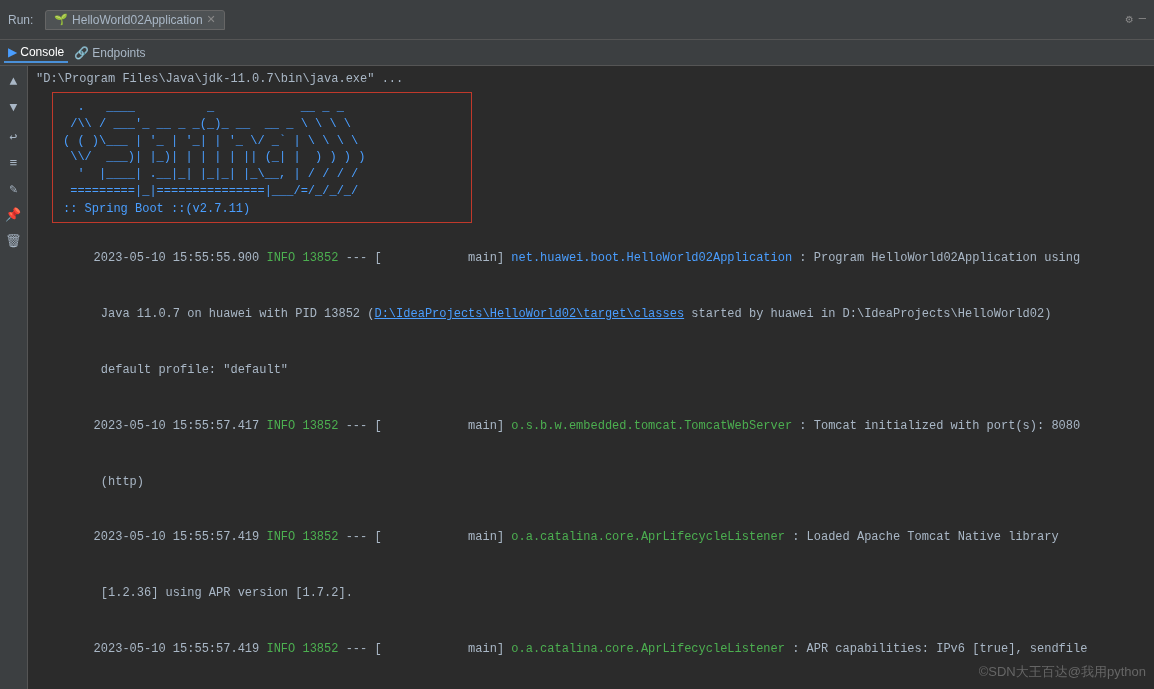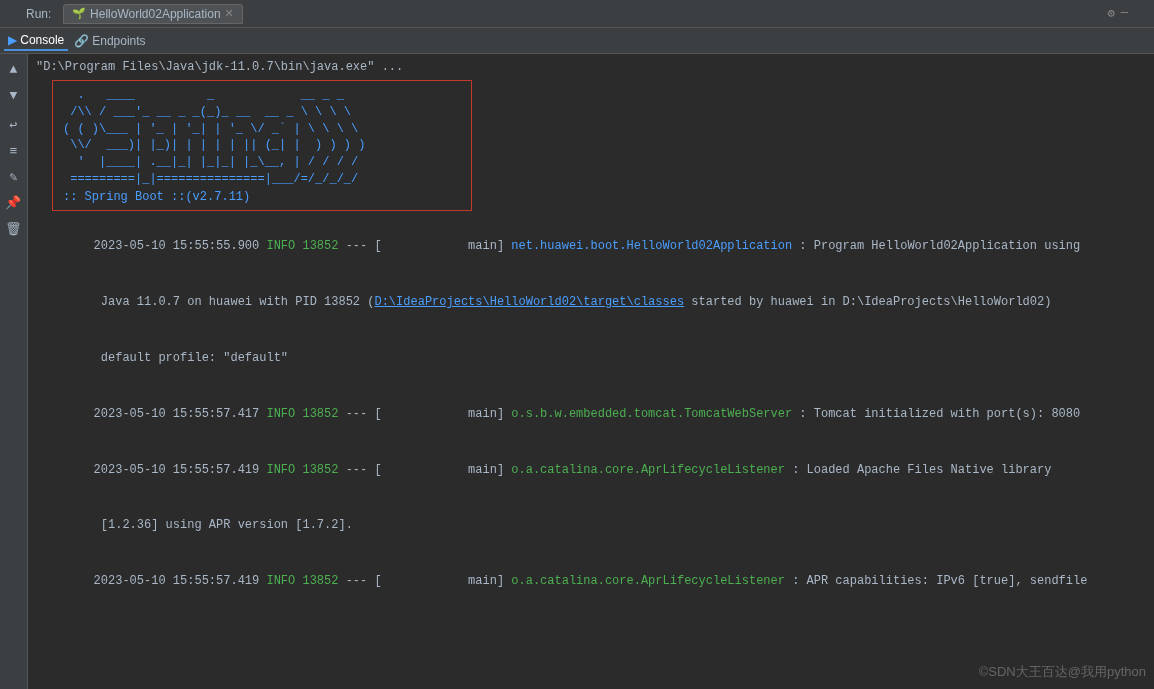--- a/index.html
+++ b/index.html
@@ -14,22 +14,22 @@
       display: flex;
       flex-direction: column;
     }
 
     
     .top-bar {
       background: #3c3f41;
       display: flex;
       align-items: center;
       justify-content: space-between;
-      padding: 2px 26px;
-      height: 28px;
+      padding: 2px 8px;
+      height: 40px;
       border-bottom: 1px solid #555;
     }
     .run-label {
       color: #a9b7c6;
       font-family: Arial, sans-serif;
       font-size: 12px;
       margin-right: 6px;
     }
     .tab-item {
       display: flex;
@@ -249,23 +249,26 @@
         <span class="log-msg"> Java 11.0.7 on huawei with PID 13852 (</span><span class="log-link">D:\IdeaProjects\HelloWorld02\target\classes</span><span class="log-msg"> started by huawei in D:\IdeaProjects\HelloWorld02)</span>
       </div>
 
       <div class="log-block">
         <span class="log-msg"> default profile: "default"</span>
       </div>
 
       <div class="log-block">
         <span class="log-date">2023-05-10 15:55:57.417 </span><span class="log-info">INFO </span><span class="log-pid">13852</span><span class="log-date"> --- [            main] </span><span class="log-class-green">o.s.b.w.embedded.tomcat.TomcatWebServer</span><span class="log-msg"> : Tomcat initialized with port(s): 8080</span>
       </div>
-
-      <div class="log-block">
-        <span class="log-date">2023-05-10 15:55:57.419 </span><span class="log-info">INFO </span><span class="log-pid">13852</span><span class="log-date"> --- [            main] </span><span class="log-class-green">o.a.catalina.core.AprLifecycleListener</span><span class="log-msg"> : Loaded Apache Files Native library</span>
+      <div class="log-block">
+        <span class="log-msg"> (http)</span>
+      </div>
+
+      <div class="log-block">
+        <span class="log-date">2023-05-10 15:55:57.419 </span><span class="log-info">INFO </span><span class="log-pid">13852</span><span class="log-date"> --- [            main] </span><span class="log-class-green">o.a.catalina.core.AprLifecycleListener</span><span class="log-msg"> : Loaded Apache Tomcat Native library</span>
       </div>
       <div class="log-block">
         <span class="log-msg"> [1.2.36] using APR version [1.7.2].</span>
       </div>
 
       <div class="log-block">
         <span class="log-date">2023-05-10 15:55:57.419 </span><span class="log-info">INFO </span><span class="log-pid">13852</span><span class="log-date"> --- [            main] </span><span class="log-class-green">o.a.catalina.core.AprLifecycleListener</span><span class="log-msg"> : APR capabilities: IPv6 [true], sendfile</span>
       </div>
 
     </div>

